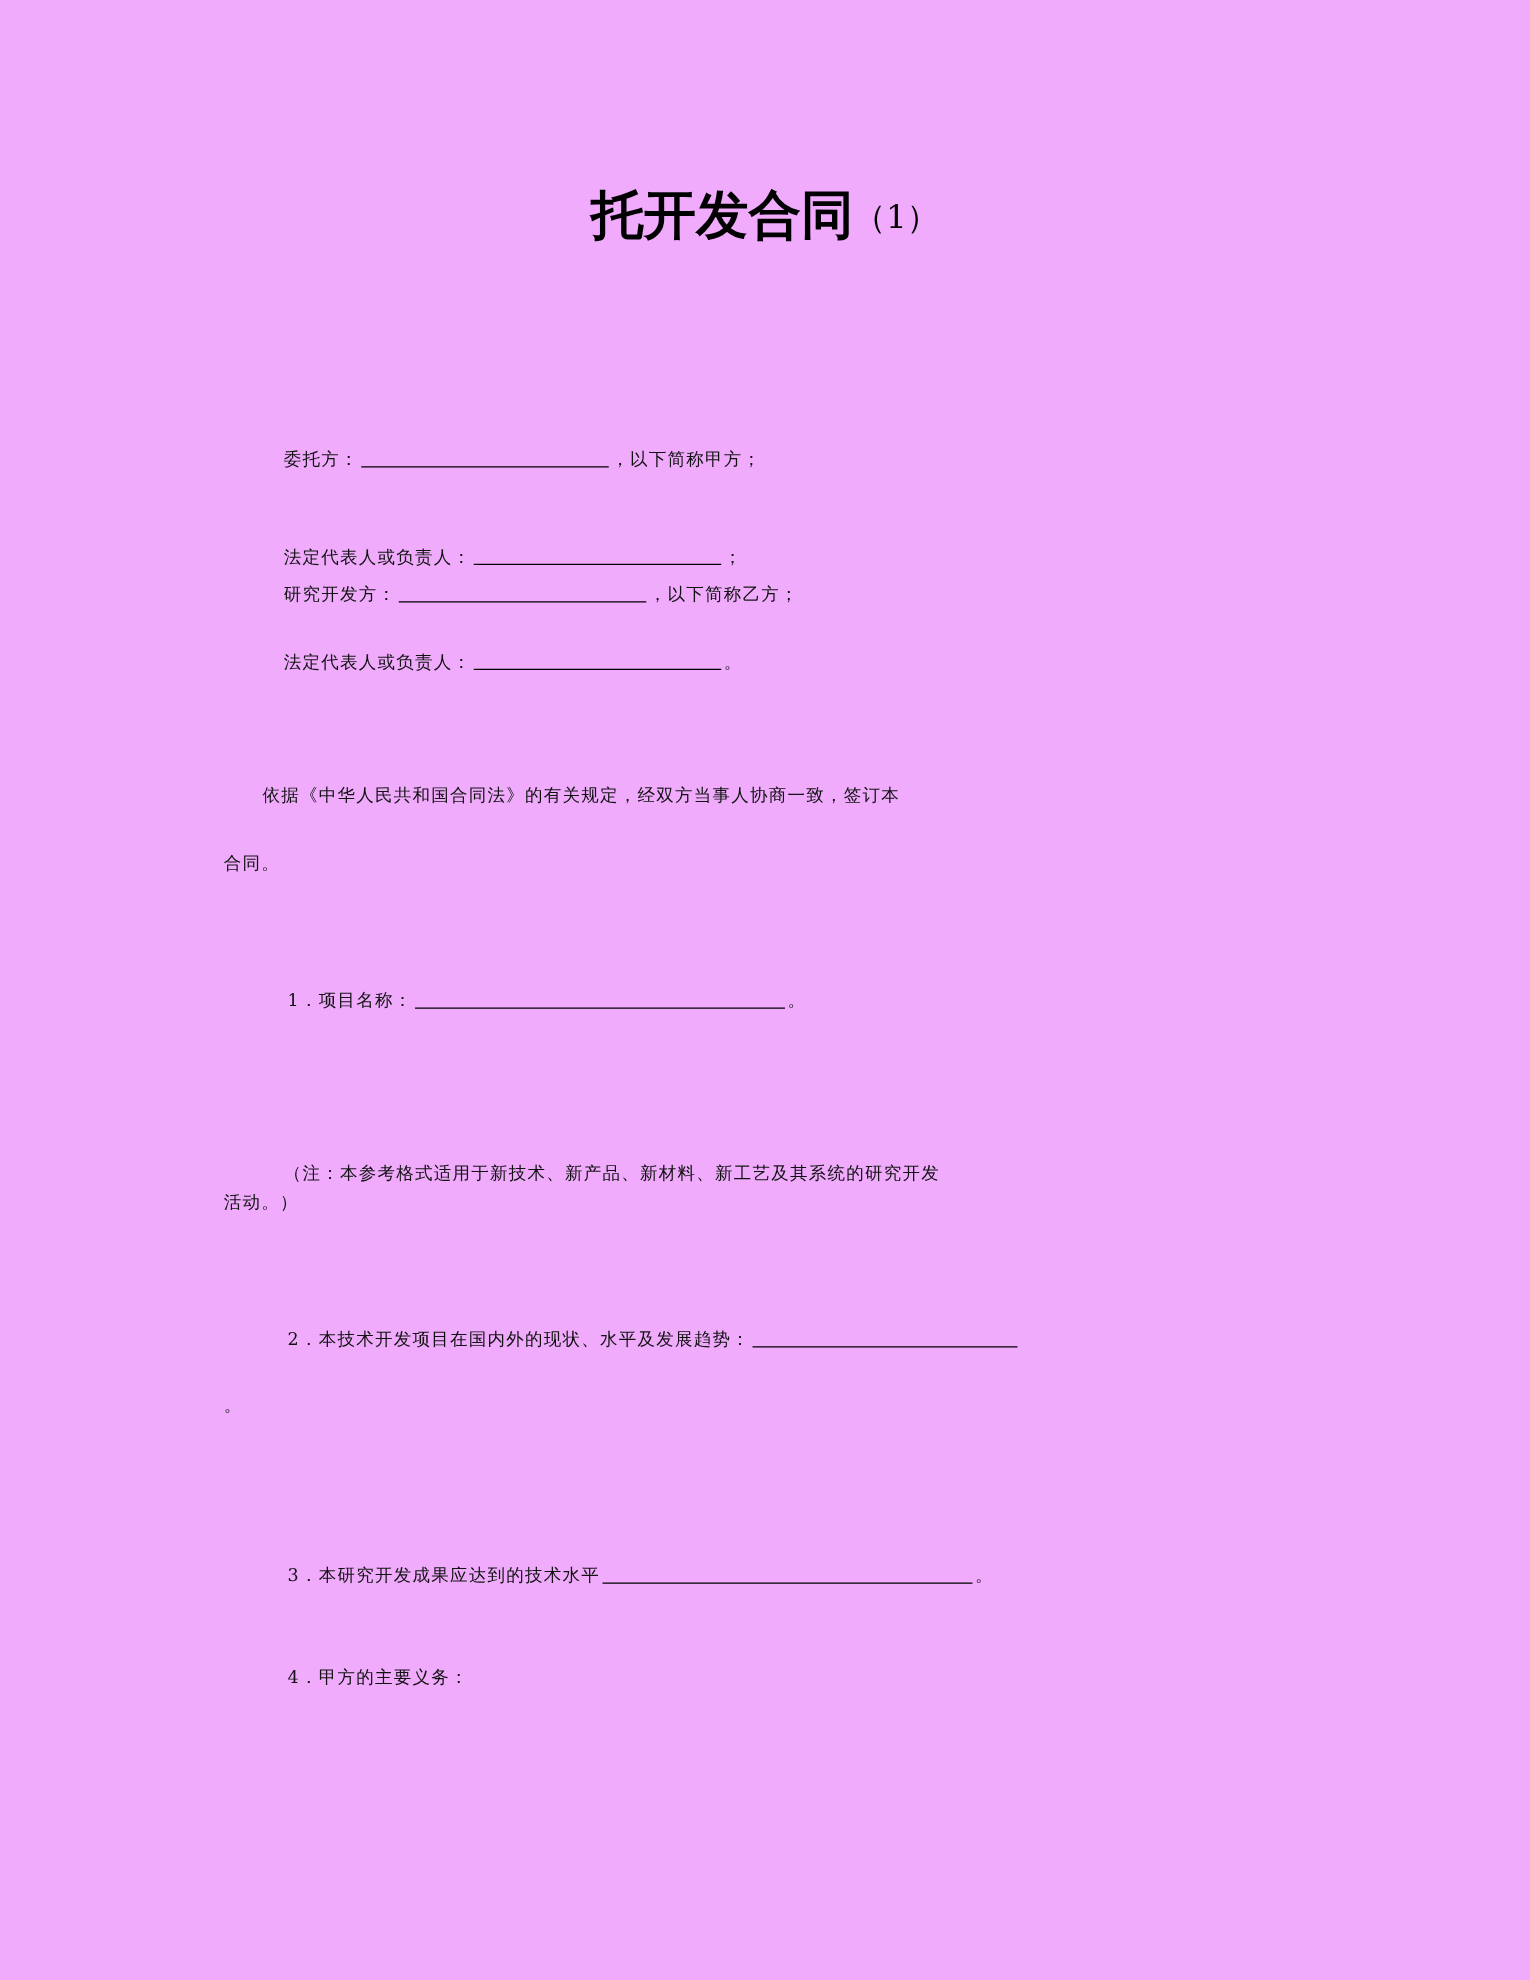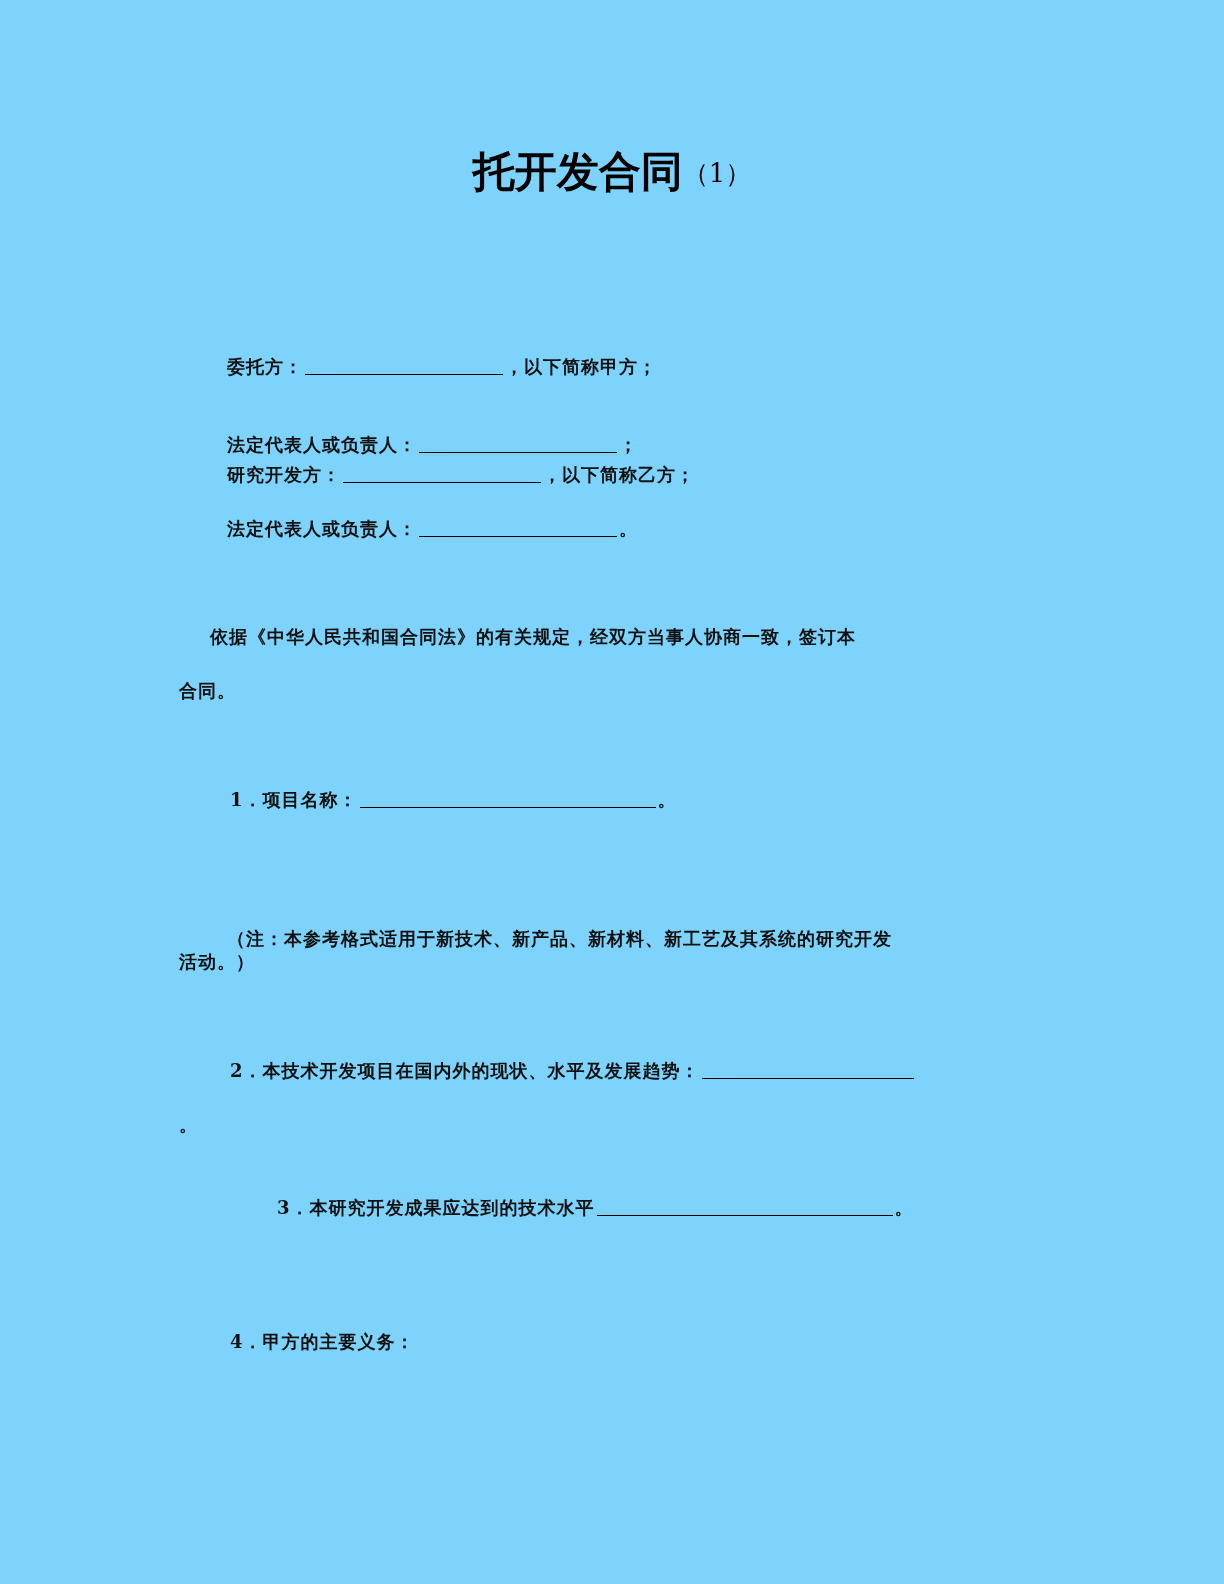--- a/index.html
+++ b/index.html
@@ -1,34 +1,33 @@
 <!DOCTYPE html>
 <html><head>
   <meta charset="utf-8">
   <style>
     html, body { margin: 0; padding: 0; background: #ffffff; }
     body {
       width: 1224px; height: 1584px; position: relative; overflow: hidden;
       font-family: "DejaVu Serif", "Liberation Serif", serif;
       color: #111111;
     }
-    .page { position: absolute; left: 0; top: 0; width: 1224px; height: 1584px; background: #7dd3fc; }
+    .page { position: absolute; left: 0; top: 0; width: 1224px; height: 1584px; background: #f0abfc; }
     .title {
       position: absolute; left: 0; top: 142px; width: 1224px; text-align: center;
       font-family: "DejaVu Sans", "Liberation Sans", sans-serif;
       font-weight: bold; font-size: 42px; line-height: 60px; color: #000;
     }
     .title .suffix {
       font-family: "DejaVu Serif", "Liberation Serif", serif;
       font-weight: normal; font-size: 26px; vertical-align: 4px;
     }
     .line {
-      position: absolute; font-size: 18px; line-height: 32px; white-space: nowrap;
+      position: absolute; font-size: 14px; line-height: 32px; white-space: nowrap;
       letter-spacing: 1px;
-      font-weight: bold;
     }
     .blank {
       display: inline-block; border-bottom: 1.5px solid #000; height: 22px;
       vertical-align: -2px; margin: 0 2px;
     }
   </style>
 </head>
 <body>
 
 <div class="page">
@@ -61,21 +60,21 @@
   </div>
 
   <div class="line" style="left:227px; top:892px;margin-top:31px;">（注：本参考格式适用于新技术、新产品、新材料、新工艺及其系统的研究开发</div>
   <div class="line" style="left:179px; top:946px;">活动。）</div>
 
   <div class="line" style="left:230px; top:1055px;">
     <span>2．</span><span>本技术开发项目在国内外的现状、水平及发展趋势：</span><span class="blank" style="width:212px;"></span>
   </div>
   <div class="line" style="left:179px; top:1109px;">。</div>
 
-  <div class="line" style="left:230px; top:1192px;margin-left:47px;">
+  <div class="line" style="left:230px; top:1244px;">
     <span>3．</span><span>本研究开发成果应达到的技术水平</span><span class="blank" style="width:296px;"></span><span>。</span>
   </div>
 
   <div class="line" style="left:230px; top:1326px;">
     <span>4．</span><span>甲方的主要义务：</span>
   </div>
 
 </div>
 
 </body></html>

